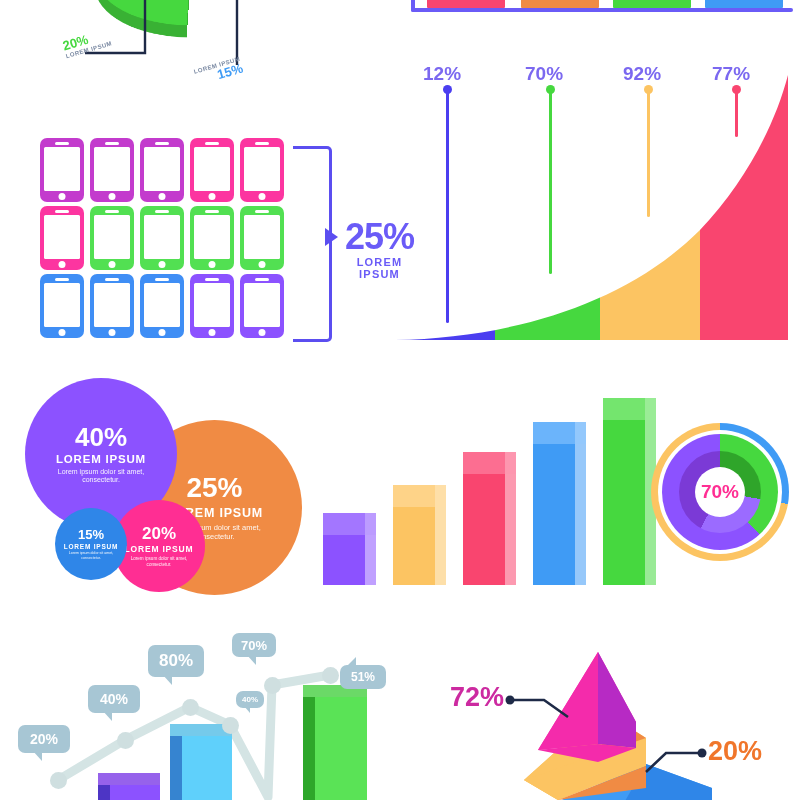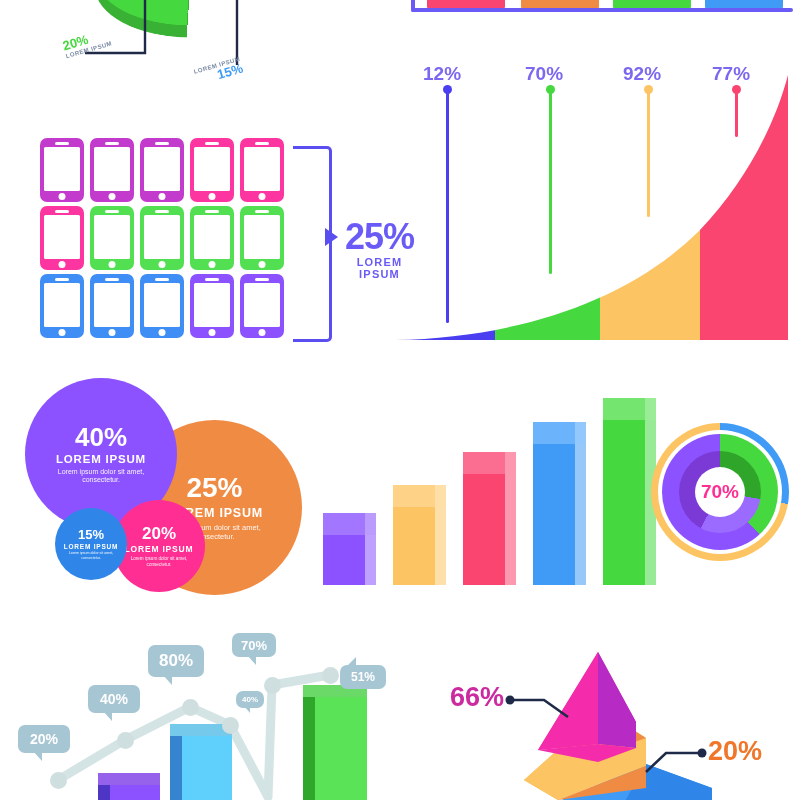--- a/index.html
+++ b/index.html
@@ -420,17 +420,17 @@
       <polygon points="88,110 148,12 148,104" fill="#f42bab"></polygon>
       <polygon points="88,110 148,12 186,82 148,104" fill="#f42bab"></polygon>
       <polygon points="148,12 186,82 186,108 148,104" fill="#b72ac4"></polygon>
       <polygon points="88,110 148,104 186,108 148,122" fill="#f42bab"></polygon>
 
       <polyline points="62,60 94,60 118,77" fill="none" stroke="#1e2a47" stroke-width="2.6"></polyline>
       <circle cx="60" cy="60" r="4.5" fill="#1e2a47"></circle>
       <polyline points="196,132 216,113 250,113" fill="none" stroke="#1e2a47" stroke-width="2.6"></polyline>
       <circle cx="252" cy="113" r="4.5" fill="#1e2a47"></circle>
     </svg>
-    <div class="pyr-lbl" style="left:0px;top:42px;color:#cc2aa0;">66%</div>
+    <div class="pyr-lbl" style="left:0px;top:42px;color:#cc2aa0;">72%</div>
     <div class="pyr-lbl" style="left:258px;top:96px;color:#f0762b;">20%</div>
   </div>
 
 </div>
 
 </body></html>

